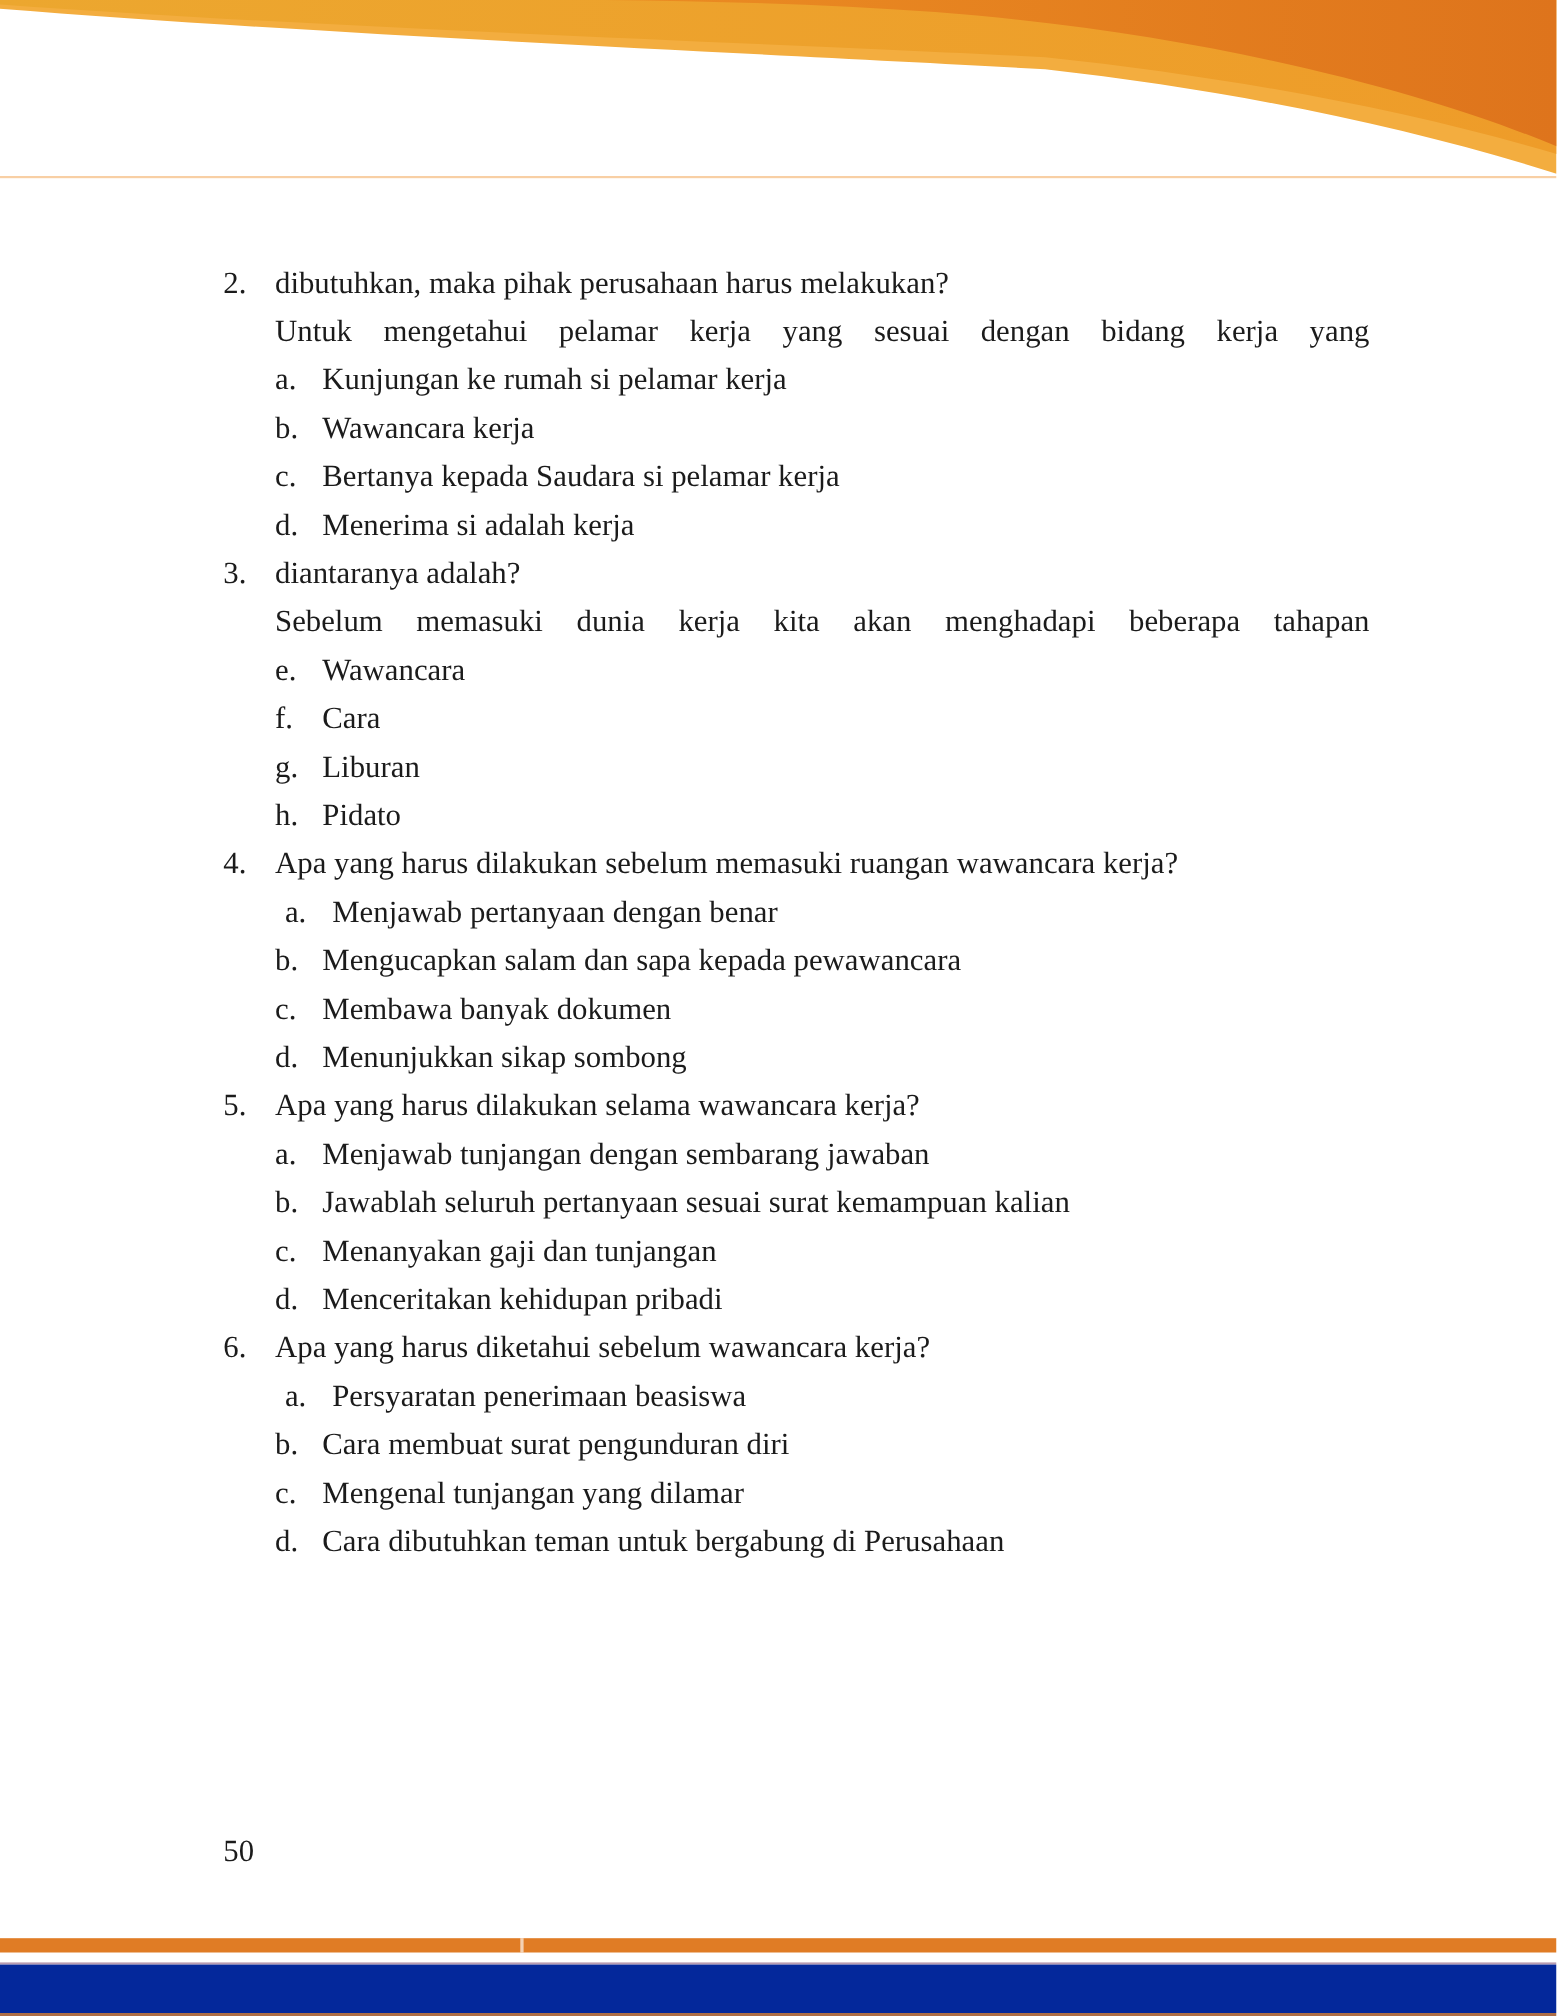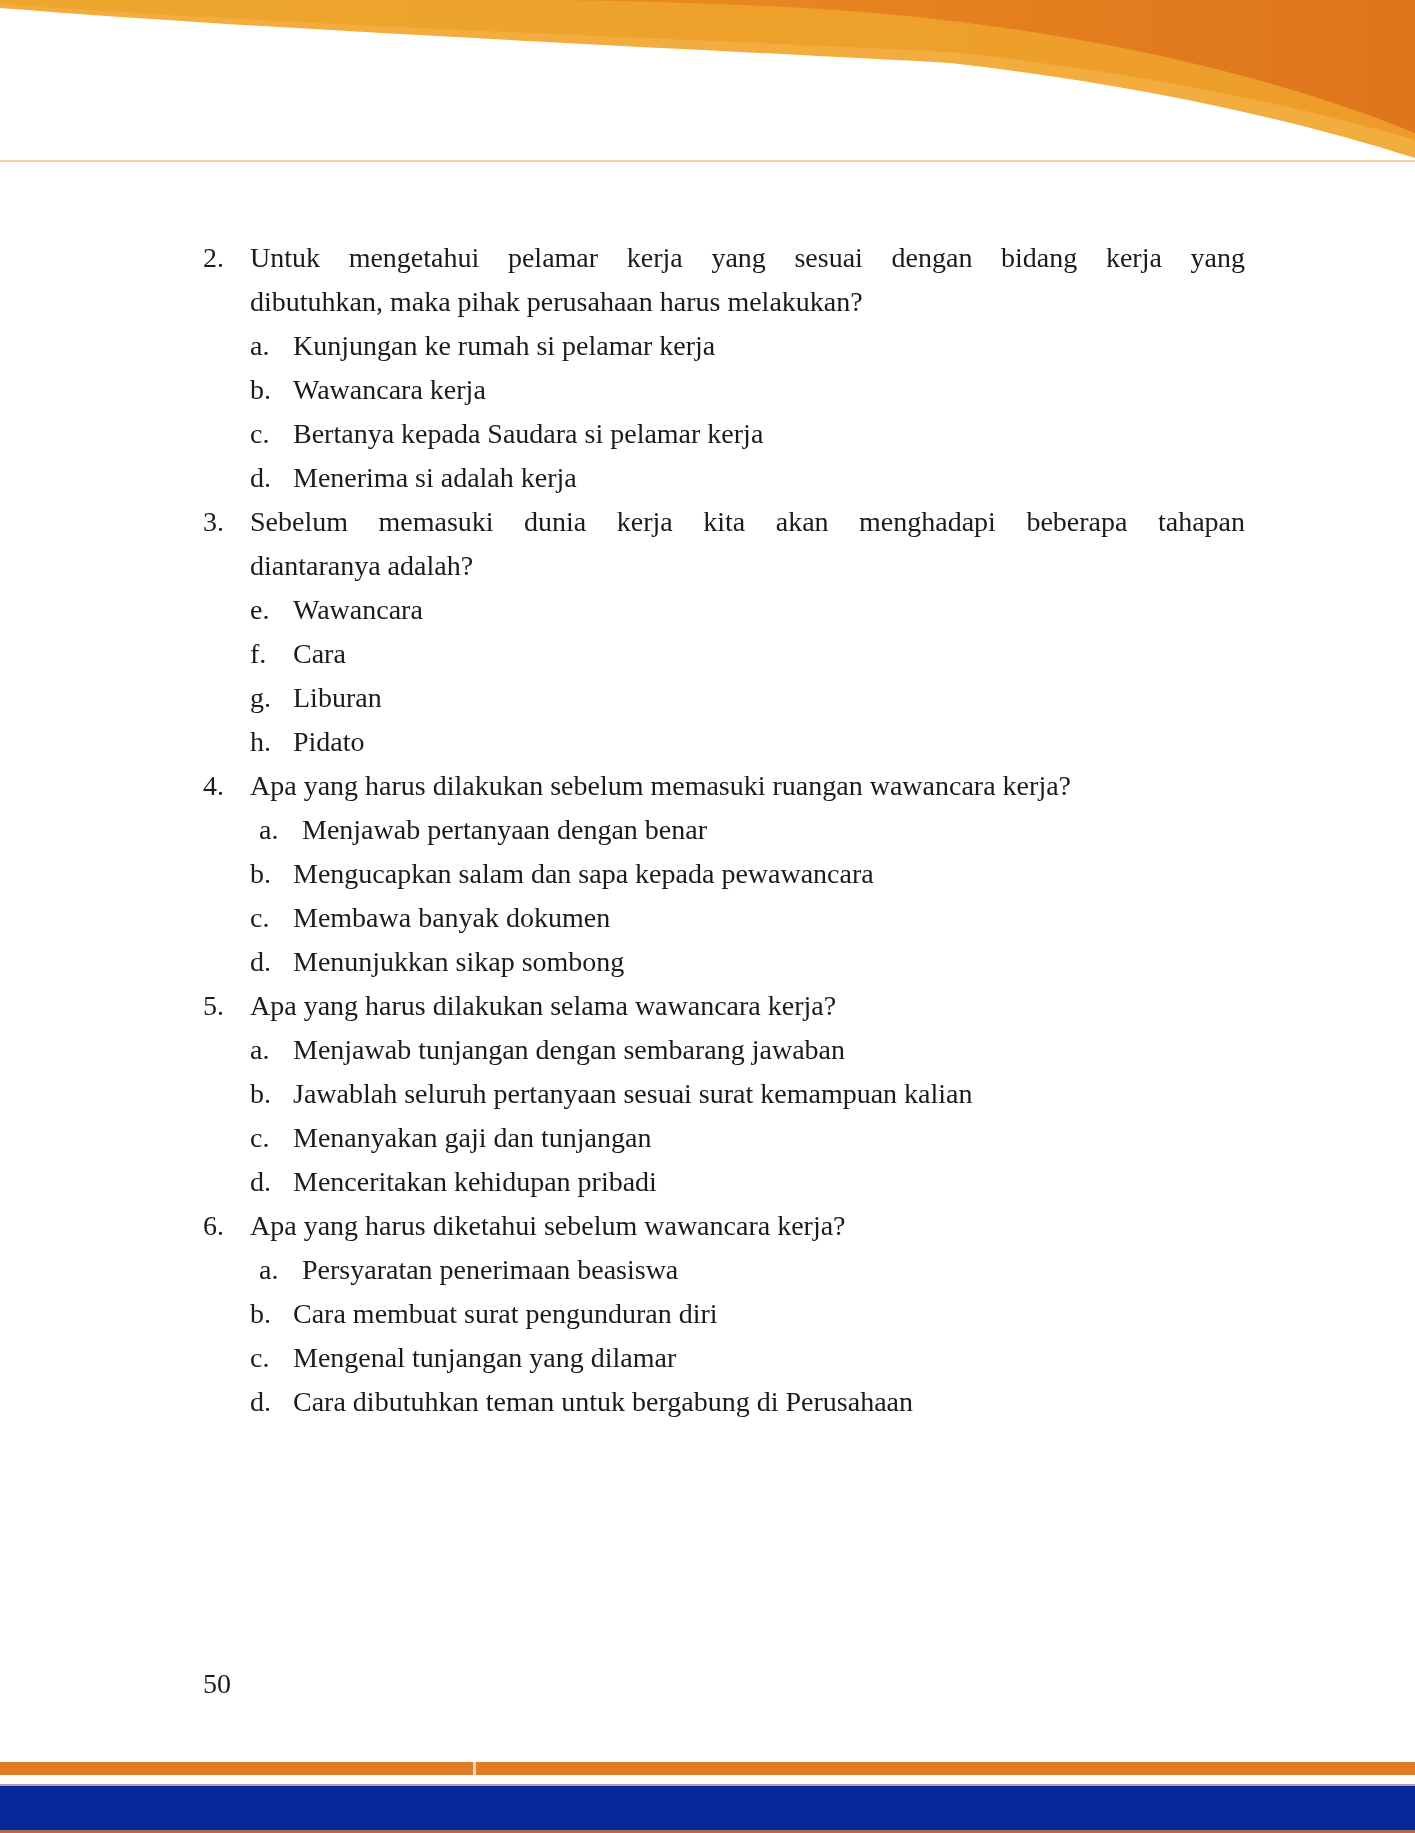--- a/index.html
+++ b/index.html
@@ -73,22 +73,22 @@
     <rect x="0" y="160" width="1415" height="2" fill="#F8CFA4"></rect>
   </svg>
 </div>
 
 <main class="main">
 
   <section class="question">
     <div class="q-row">
       <span class="q-num">2.</span>
       <div class="q-text">
+        <div class="q-line">dibutuhkan, maka pihak perusahaan harus melakukan?</div>
         <div class="q-line justify-both">Untuk mengetahui pelamar kerja yang sesuai dengan bidang kerja yang</div>
-        <div class="q-line">dibutuhkan, maka pihak perusahaan harus melakukan?</div>
       </div>
     </div>
     <ul class="options">
       <li class="option">
         <span class="opt-label">a.</span>
         <span class="opt-text">Kunjungan ke rumah si pelamar kerja</span>
       </li>
       <li class="option">
         <span class="opt-label">b.</span>
         <span class="opt-text">Wawancara kerja</span>
@@ -101,22 +101,22 @@
         <span class="opt-label">d.</span>
         <span class="opt-text">Menerima si adalah kerja</span>
       </li>
     </ul>
   </section>
 
   <section class="question">
     <div class="q-row">
       <span class="q-num">3.</span>
       <div class="q-text">
+        <div class="q-line">diantaranya adalah?</div>
         <div class="q-line justify-both">Sebelum memasuki dunia kerja kita akan menghadapi beberapa tahapan</div>
-        <div class="q-line">diantaranya adalah?</div>
       </div>
     </div>
     <ul class="options">
       <li class="option">
         <span class="opt-label">e.</span>
         <span class="opt-text">Wawancara</span>
       </li>
       <li class="option">
         <span class="opt-label">f.</span>
         <span class="opt-text">Cara</span>

